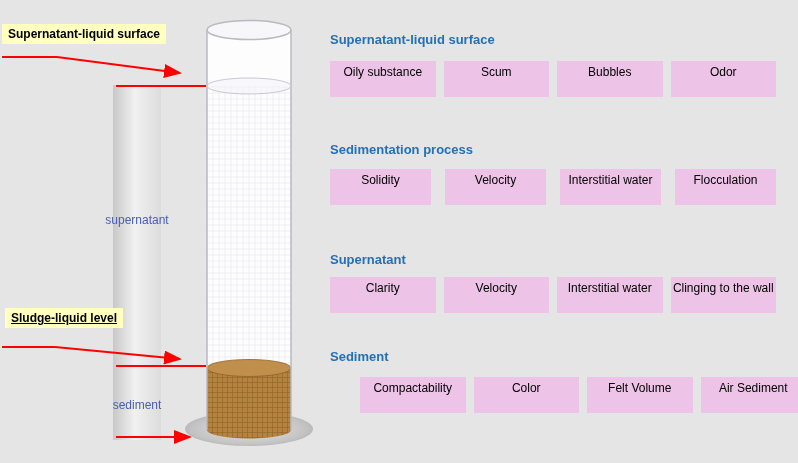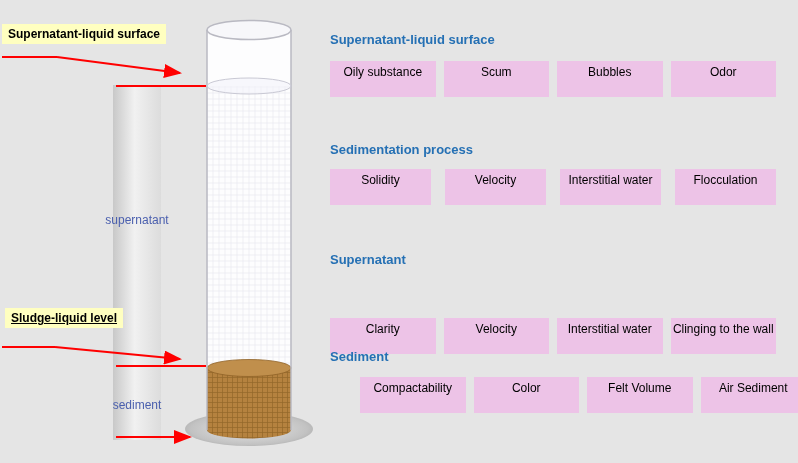--- a/index.html
+++ b/index.html
@@ -131,21 +131,21 @@
 
     <div class="sec-heading" style="top:142px;">Sedimentation process</div>
     <div class="box-row" style="top:169px;gap:14px;">
       <div class="pbox">Solidity</div>
       <div class="pbox">Velocity</div>
       <div class="pbox">Interstitial water</div>
       <div class="pbox">Flocculation</div>
     </div>
 
     <div class="sec-heading" style="top:252px;">Supernatant</div>
-    <div class="box-row" style="top:277px;margin-top:41px;">
+    <div class="box-row" style="top:277px;">
       <div class="pbox">Clarity</div>
       <div class="pbox">Velocity</div>
       <div class="pbox">Interstitial water</div>
       <div class="pbox">Clinging to the wall</div>
     </div>
 
     <div class="sec-heading" style="top:349px;">Sediment</div>
     <div class="box-row" style="top:377px;padding-left:30px;">
       <div class="pbox">Compactability</div>
       <div class="pbox">Color</div>

